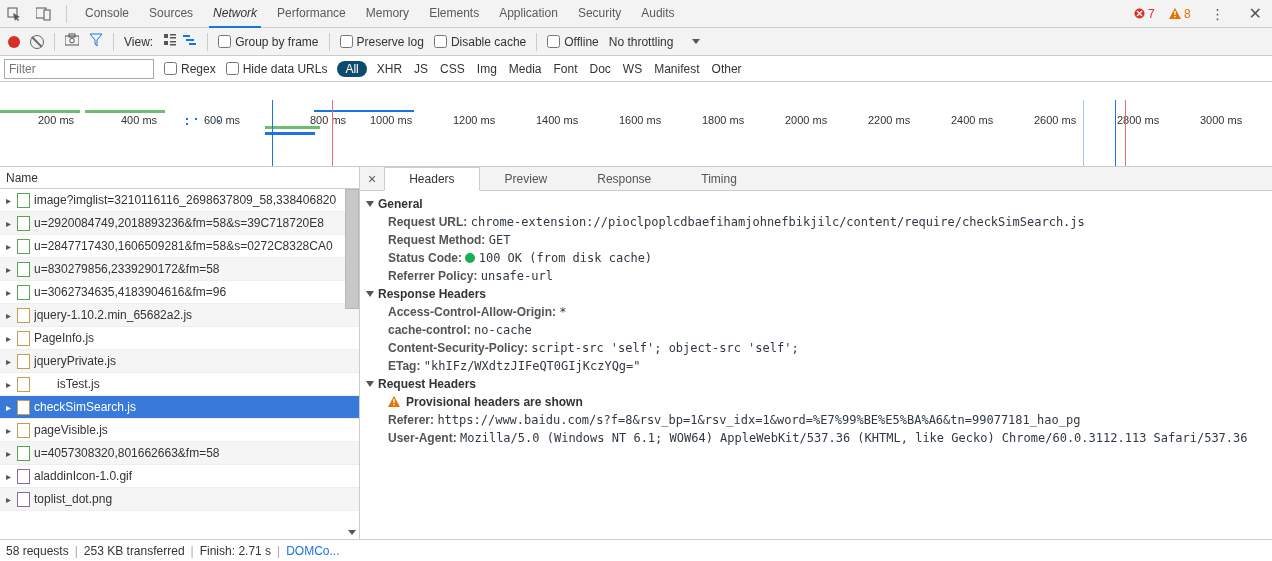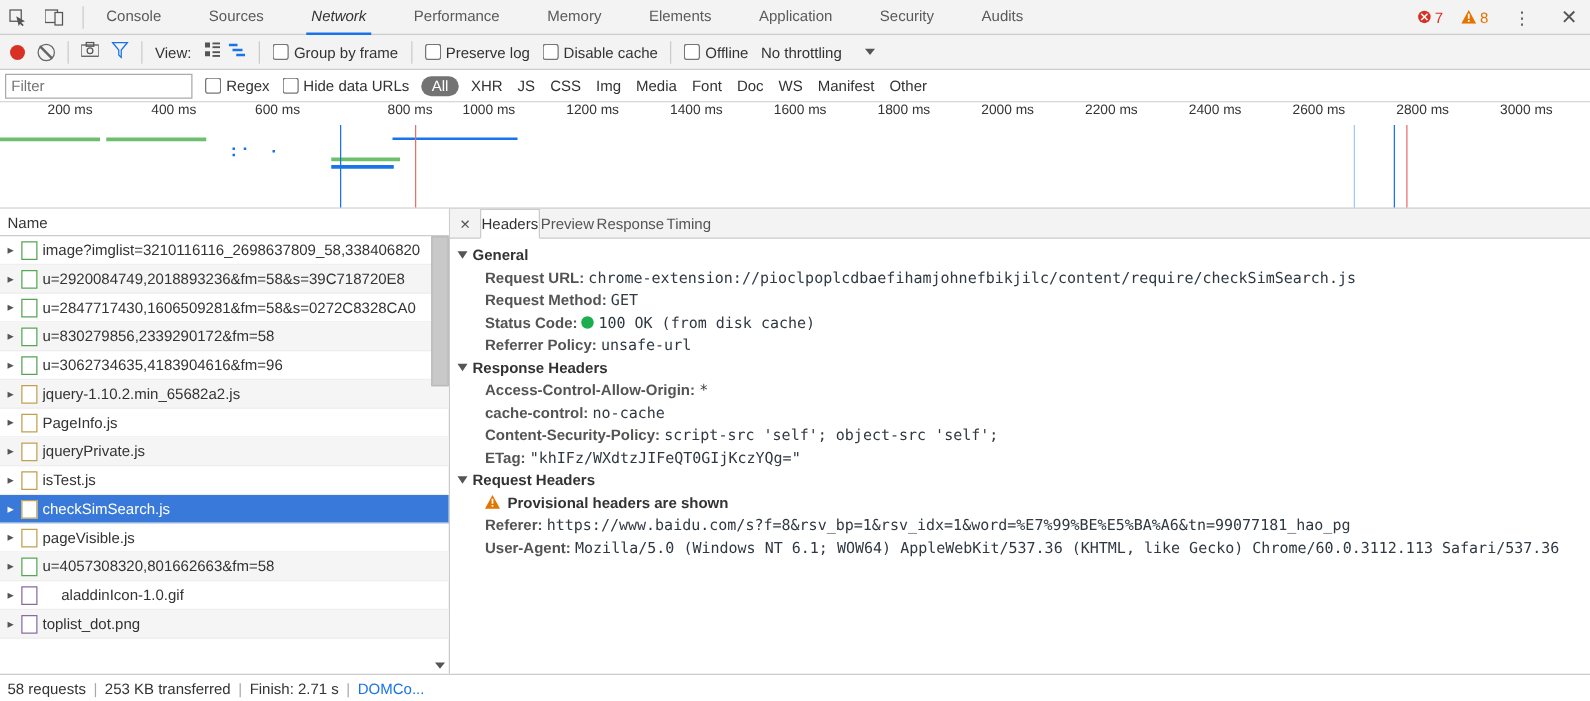--- a/index.html
+++ b/index.html
@@ -19,24 +19,24 @@
 .no-sign::after { content: ""; position: absolute; width: 14px; height: 1.5px; background: #666; top: 5.5px; left: -1px; transform: rotate(45deg); }
 .vsep { width: 1px; height: 18px; background: #ccc; }
 .cam-icon, .funnel-icon { width: 14px; height: 14px; }
 .view-icons { display: flex; gap: 6px; }
 .cb { display: flex; align-items: center; gap: 4px; }
 .cb input { margin: 0; }
 .throttle { display: flex; align-items: center; gap: 6px; }
 .caret-down { width: 0; height: 0; border-left: 4px solid transparent; border-right: 4px solid transparent; border-top: 5px solid #555; }
 .filterbar { display: flex; align-items: center; height: 26px; background: #fff; border-bottom: 1px solid #ccc; padding: 2px 4px; gap: 10px; }
 .filterbar input[type=text] { width: 150px; height: 20px; border: 1px solid #aaa; padding: 1px 4px; font-size: 12px; }
-.filter-pill { background: #737373; color: #fff; border-radius: 8px; padding: 1px 8px; }
+.filter-pill { background: #0c4a6e; color: #fff; border-radius: 8px; padding: 1px 8px; }
 .filter-item { color: #333; }
 .timeline { height: 85px; border-bottom: 1px solid #ccc; position: relative; background: #fff; }
-.tick-label { position: absolute; font-size: 11px; color: #333; }
+.tick-label { position: absolute; font-size: 11px; color: #333; margin-top: 32px; }
 .tl-bar { position: absolute; height: 3px; }
 .tl-vline { position: absolute; width: 1px; top: 18px; bottom: 0; }
 .tl-dot { position: absolute; width: 2px; height: 2px; background: #1a73e8; }
 .body { display: flex; height: calc(561px - 28px - 28px - 26px - 85px - 22px); }
 .reqlist { width: 360px; border-right: 1px solid #ccc; display: flex; flex-direction: column; position: relative; }
 .reqlist-header { height: 22px; border-bottom: 1px solid #ccc; padding: 2px 6px; display: flex; align-items: center; background: #fff; }
 .reqrows { flex: 1; overflow: hidden; position: relative; }
 .reqrow { height: 23px; display: flex; align-items: center; padding: 0 6px; gap: 4px; border-bottom: 1px solid #eee; white-space: nowrap; overflow: hidden; text-overflow: ellipsis; }
 .reqrow.odd { background: #f5f5f5; }
 .reqrow.sel { background: #3879d9; color: #fff; }
@@ -44,21 +44,21 @@
 .reqrow.sel .row-caret { color: #fff; }
 .file-ic { width: 13px; height: 15px; border: 1px solid #888; background: #fff; position: relative; flex-shrink: 0; }
 .file-ic.green { border-color: #56a556; }
 .file-ic.purple { border-color: #8a6aa0; }
 .file-ic.js { border-color: #c0a050; }
 .scroll-thumb { position: absolute; right: 0; top: 22px; width: 14px; height: 120px; background: #c8c8c8; border: 1px solid #b8b8b8; }
 .scroll-bot { position: absolute; right: 0; bottom: 0; width: 14px; height: 14px; display:flex; align-items:center; justify-content:center;}
 .detail { flex: 1; display: flex; flex-direction: column; overflow: hidden; }
 .detail-tabs { display: flex; align-items: center; height: 24px; border-bottom: 1px solid #ccc; background: #f3f3f3; }
 .detail-tabs .x { padding: 0 8px; color: #555; font-size: 14px; }
-.dtab { padding: 0 0; height: 24px; line-height: 22px; color: #555; border: 1px solid transparent; }
+.dtab { padding: 0 24px; height: 24px; line-height: 22px; color: #555; border: 1px solid transparent; }
 .dtab.active { background: #fff; border: 1px solid #ccc; border-bottom-color: #fff; color: #333; }
 .detail-body { flex: 1; overflow: auto; padding: 4px 0; font-size: 12px; }
 .section-h { display: flex; align-items: center; gap: 4px; padding: 2px 6px; font-weight: 600; color: #333; }
 .disclose { width: 0; height: 0; border-left: 4px solid transparent; border-right: 4px solid transparent; border-top: 6px solid #555; }
 .kv { padding: 2px 2px 2px 28px; font-family: inherit; }
 .kv .k { font-weight: 600; color: #545454; }
 .mono { font-family: Consolas, Menlo, monospace; color: #303942; }
 .status-dot { display: inline-block; width: 10px; height: 10px; border-radius: 50%; background: #1aae4f; vertical-align: -1px; }
 .prov { display: flex; align-items: center; gap: 6px; padding: 2px 6px 2px 28px; }
 .warn-tri { width: 12px; height: 12px; }
@@ -76,21 +76,21 @@
         <path d="M6 6 L13 10 L10 11 L12 13 L11 14 L9 12 L8 14 Z" fill="#555"></path>
       </svg>
     </span>
   <span class="icon">
       <svg width="16" height="14">
         <rect x="0" y="1" width="10" height="10" fill="none" stroke="#555"></rect>
         <rect x="8" y="3" width="6" height="10" fill="#f3f3f3" stroke="#555"></rect>
       </svg>
     </span>
   <span class="vsep"></span>
-  <div id="main-tabs" style="display:flex; gap:30px;text-align:right;">
+  <div id="main-tabs" style="display:flex; gap:12px;text-align:right;">
       <span class="tab">Console</span>
       <span class="tab">Sources</span>
       <span class="tab active">Network</span>
       <span class="tab">Performance</span>
       <span class="tab">Memory</span>
       <span class="tab">Elements</span>
       <span class="tab">Application</span>
       <span class="tab">Security</span>
       <span class="tab">Audits</span>
     </div>
@@ -261,41 +261,41 @@
           <span style="overflow: hidden; text-overflow: ellipsis;">PageInfo.js</span>
         </div>
         <div class="reqrow odd">
           <span class="row-caret">▸</span>
           <span class="file-ic js"></span>
           <span style="overflow: hidden; text-overflow: ellipsis;">jqueryPrivate.js</span>
         </div>
         <div class="reqrow">
           <span class="row-caret">▸</span>
           <span class="file-ic js"></span>
-          <span style="overflow: hidden; text-overflow: ellipsis;">isTest.js</span>
+          <span style="overflow: hidden; text-overflow: ellipsis; margin-left: 23px;">isTest.js</span>
         </div>
         <div class="reqrow odd sel">
           <span class="row-caret">▸</span>
           <span class="file-ic js"></span>
           <span style="overflow: hidden; text-overflow: ellipsis;">checkSimSearch.js</span>
         </div>
         <div class="reqrow">
           <span class="row-caret">▸</span>
           <span class="file-ic js"></span>
           <span style="overflow: hidden; text-overflow: ellipsis;">pageVisible.js</span>
         </div>
         <div class="reqrow odd">
           <span class="row-caret">▸</span>
           <span class="file-ic green"></span>
           <span style="overflow: hidden; text-overflow: ellipsis;">u=4057308320,801662663&amp;fm=58</span>
         </div>
         <div class="reqrow">
           <span class="row-caret">▸</span>
           <span class="file-ic purple"></span>
-          <span style="overflow: hidden; text-overflow: ellipsis; margin-left: 15px;">aladdinIcon-1.0.gif</span>
+          <span style="overflow: hidden; text-overflow: ellipsis;">aladdinIcon-1.0.gif</span>
         </div>
         <div class="reqrow odd">
           <span class="row-caret">▸</span>
           <span class="file-ic purple"></span>
           <span style="overflow: hidden; text-overflow: ellipsis;">toplist_dot.png</span>
         </div>
       </div>
     <div class="scroll-thumb"></div>
     <div class="scroll-bot">
         <span class="caret-down"></span>

